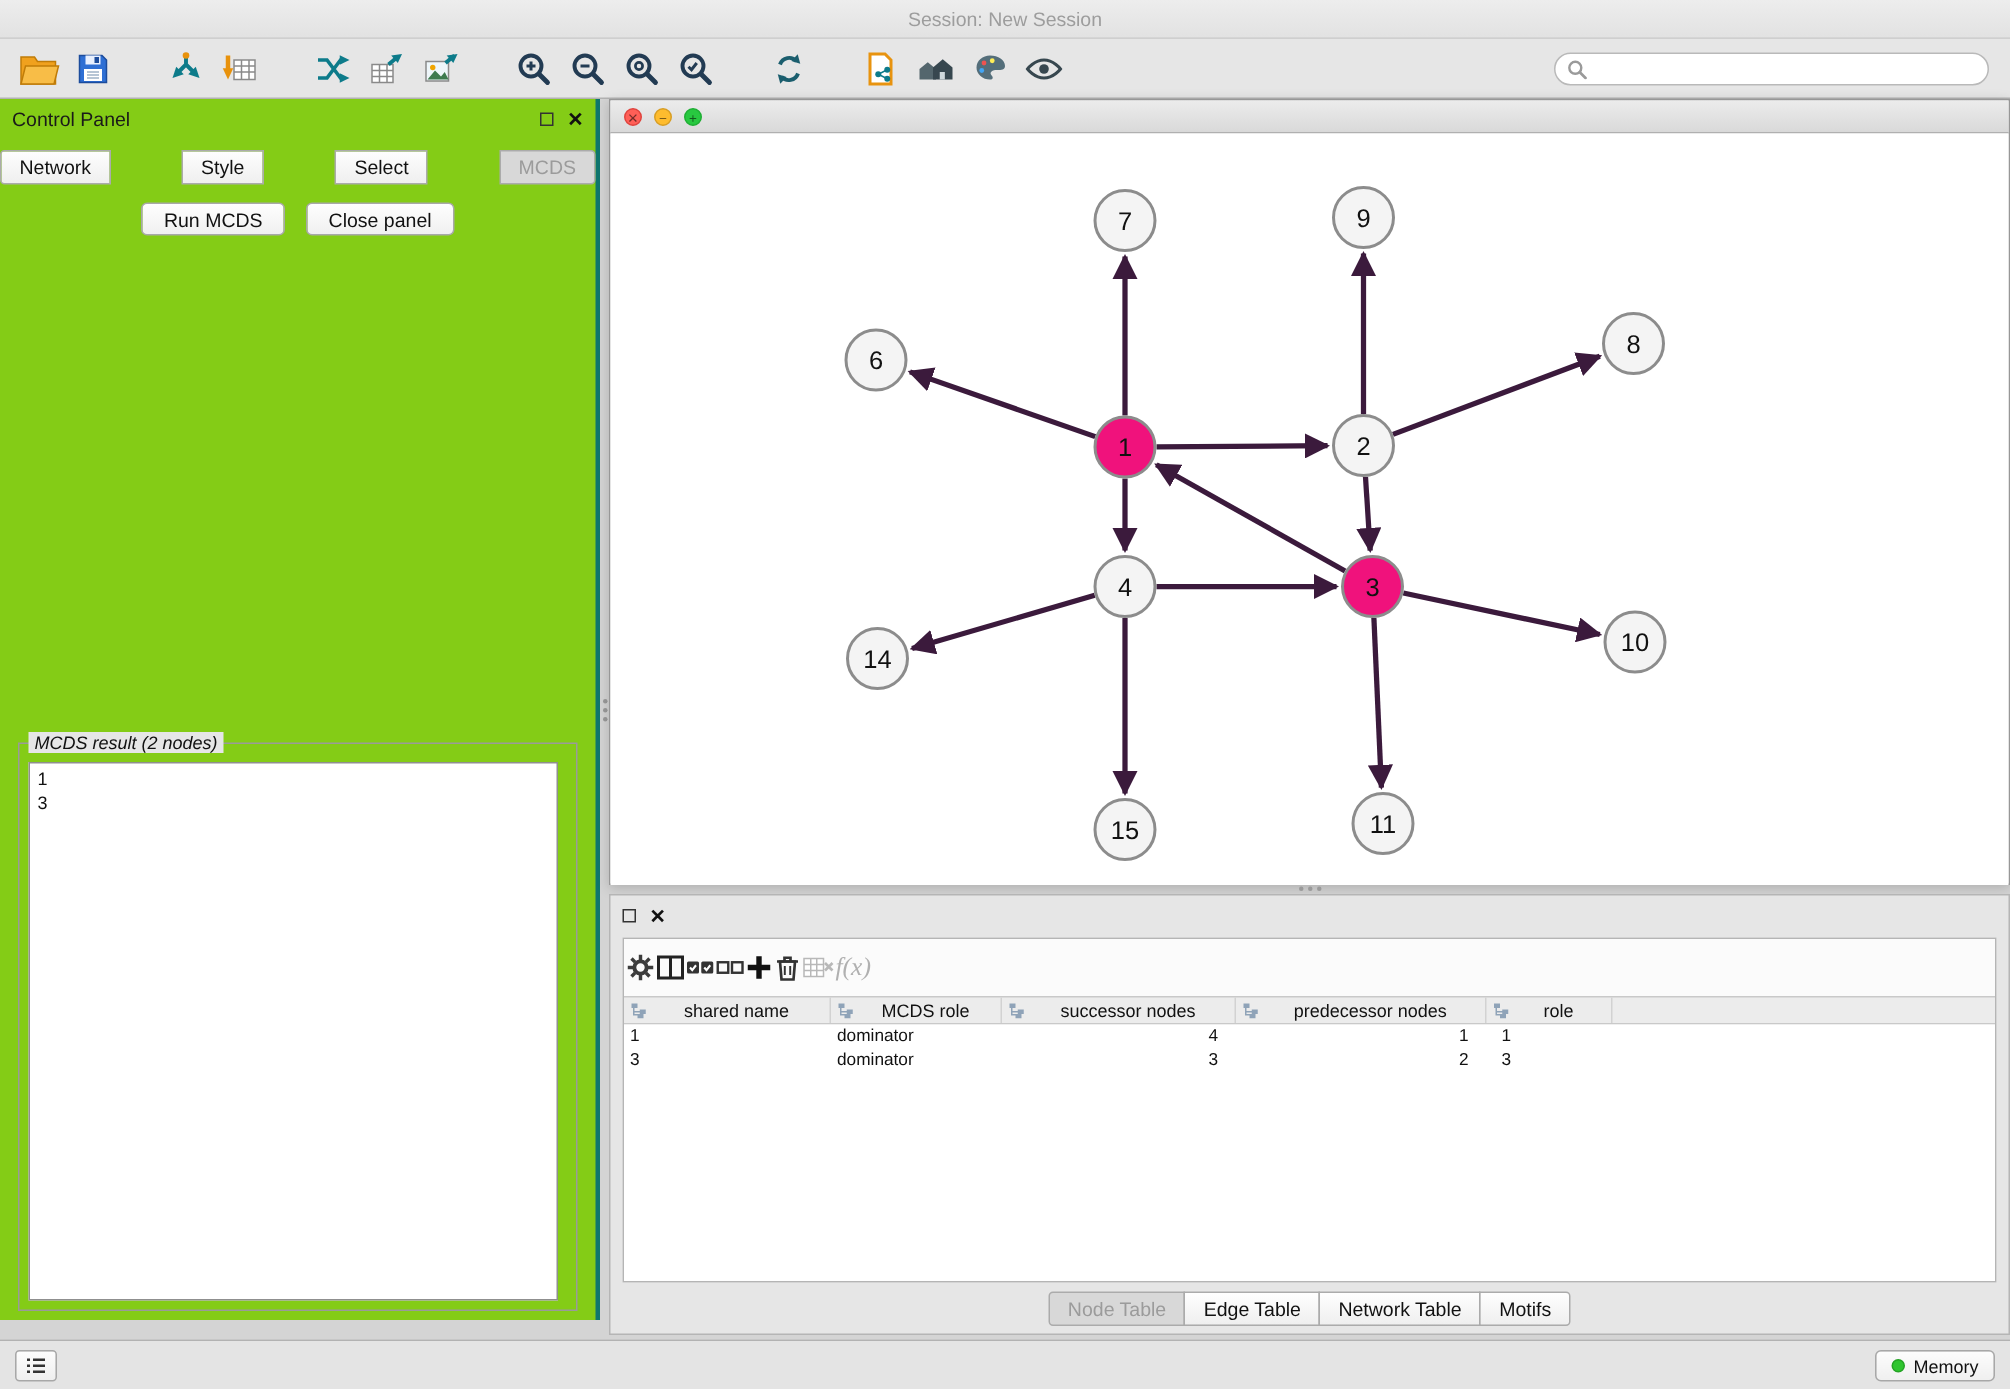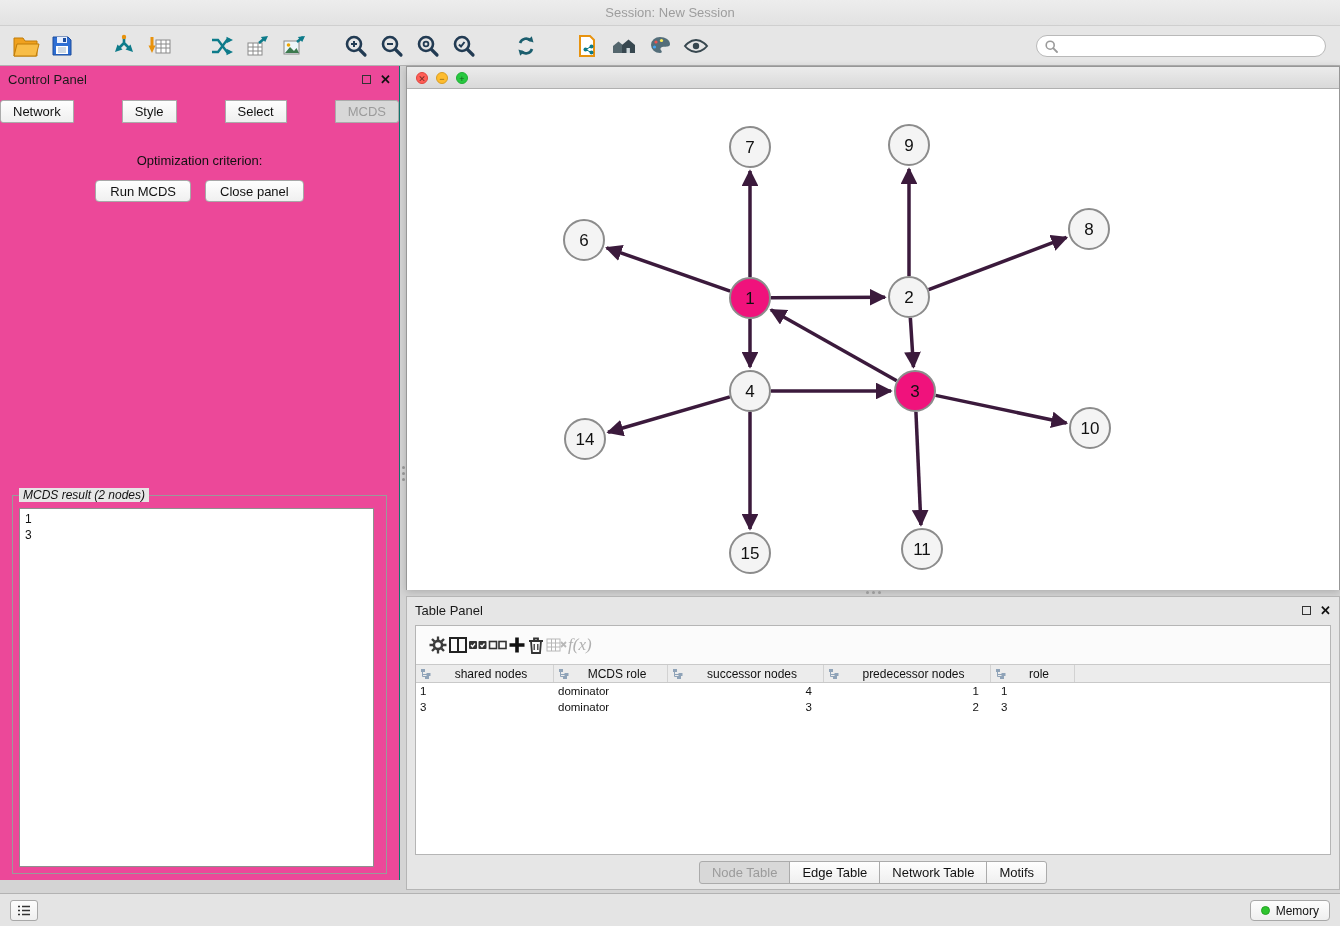--- a/index.html
+++ b/index.html
@@ -15,21 +15,21 @@
   .toolbar { position:absolute; left:0; top:26px; width:1340px; height:40px;
     background:#e6e6e6; border-bottom:1px solid #b2b2b2; display:flex; align-items:center; padding-left:8px; }
   .tb-btn { width:36px; height:34px; display:flex; align-items:center; justify-content:center; flex:0 0 auto; }
   .tb-gap { width:26px; flex:0 0 auto; }
   .search-wrap { position:absolute; right:14px; top:9px; width:290px; height:22px;
     background:#fff; border:1px solid #b9b9b9; border-radius:11px; display:flex; align-items:center; padding:0 8px; }
   .search-wrap input { border:none; outline:none; flex:1; font-size:12px; background:transparent; margin-left:5px; font-family:"Liberation Sans",sans-serif; }
 
   
   .control-panel { position:absolute; left:0; top:66px; width:400px; height:814px;
-    background:#ec4899; border-right:1px solid #0f766e; }
+    background:#84cc16; border-right:3px solid #0f766e; }
   .panel-header { height:26px; display:flex; align-items:center; padding:0 8px; }
   .panel-header .panel-title { font-size:13px; color:#1a1a1a; flex:1; }
   .float-box { width:9px; height:9px; border:1.5px solid #333; margin-right:9px; display:inline-block; }
   .close-x { font-size:13px; font-weight:bold; color:#111; line-height:1; }
   .tabs-row { display:flex; justify-content:space-between; margin-top:8px; }
   .tab { padding:3px 12px; font-size:13px; color:#111; background:linear-gradient(#fefefe,#efefef);
     border:1px solid #ababab; margin-left:-1px; white-space:nowrap; }
   .tab:first-child { margin-left:0; border-radius:3px 0 0 3px; }
   .tab:last-child { border-radius:0 3px 3px 0; }
   .tab.selected { background:#d8d8d8; color:#9b9b9b; }
@@ -58,21 +58,21 @@
   .light.green { background:#28c840; border:1px solid #1faf34; }
   .graph-area { position:absolute; left:0; top:22px; width:932px; height:501px; background:#fff; }
   .edge { stroke:#3b1a3c; stroke-width:3.5; }
   .node { fill:#f4f4f4; stroke:#8c8c8c; stroke-width:2; }
   .node.selected { fill:#f0127c; stroke:#8c8c8c; }
   .node-label { font-size:17px; fill:#111; text-anchor:middle; font-family:"Liberation Sans",sans-serif; }
 
   
   .table-panel { position:absolute; left:406px; top:596px; width:934px; height:294px; background:#e6e6e6; border:1px solid #b5b5b5; }
   .tp-inner { position:absolute; left:8px; right:8px; top:28px; bottom:34px; background:#fff; border:1px solid #b5b5b5; overflow:hidden; }
-  .tp-toolbar { height:38px; display:flex; align-items:center; padding-left:12px; background:#fbfbfb;text-align:center; }
+  .tp-toolbar { height:38px; display:flex; align-items:center; padding-left:1px; background:#fbfbfb;text-align:center; }
   .tp-btn { display:flex; align-items:center; justify-content:center; }
   .fx { font-family:"Liberation Serif",serif; font-style:italic; font-size:17px; color:#b0b0b0; }
   .thead { display:flex; background:#ececec; border-top:1px solid #c9c9c9; border-bottom:1px solid #c9c9c9; height:19px; }
   .th { display:flex; align-items:center; border-right:1px solid #d2d2d2; font-size:12px; color:#111; padding:0 2px; }
   .th-label { flex:1; text-align:center; }
   .col-ic { flex:0 0 auto; margin-left:2px; }
   .tr { display:flex; height:16px; background:#fff; }
   .td { font-size:11.5px; color:#111; line-height:16px; padding:0 4px; overflow:hidden; }
   .tp-tabs { position:absolute; left:0; right:0; bottom:5px; display:flex; justify-content:center; }
 
@@ -239,21 +239,20 @@
     <span class="panel-title">Control Panel</span>
     <span class="float-box"></span>
     <span class="close-x">✕</span>
   </div>
   <div class="tabs-row" id="control-tabs">
       <div class="tab">Network</div>
       <div class="tab">Style</div>
       <div class="tab">Select</div>
       <div class="tab selected">MCDS</div>
     </div>
-  <div class="opt-label">Optimization criterion:</div>
   <div class="btn-row">
     <div class="btn">Run MCDS</div>
     <div class="btn">Close panel</div>
   </div>
   <div class="result-group">
     <span class="result-legend">MCDS result (2 nodes)</span>
     <div class="result-list" id="mcds-result-list">1
 3</div>
   </div>
 </div>
@@ -345,21 +344,20 @@
 </div>
 
 <div class="hsplit-handle">
     <i></i>
     <i></i>
     <i></i>
   </div>
 
 <div class="table-panel">
   <div class="panel-header">
-    <span class="panel-title">Table Panel</span>
     <span class="float-box"></span>
     <span class="close-x">✕</span>
   </div>
   <div class="tp-inner">
     <div class="tp-toolbar">
       <div class="tp-btn">
         <svg width="20" height="20" viewBox="0 0 20 20">
           <path d="M10 1.5v3.5M10 15v3.5M1.5 10H5M15 10h3.5M4 4l2.4 2.4M13.6 13.6L16 16M16 4l-2.4 2.4M6.4 13.6L4 16" stroke="#3c3c3c" stroke-width="2.3"></path>
           <circle cx="10" cy="10" r="4.1" fill="none" stroke="#3c3c3c" stroke-width="2.6"></circle>
         </svg>
@@ -406,21 +404,21 @@
       <div class="tp-btn fx">f(x)</div>
     </div>
     <div class="thead" id="table-head-row">
         <div class="th" style="width: 138px;">
           <svg class="col-ic" width="11" height="11" viewBox="0 0 11 11">
             <path d="M2.5 4v4.5h3M2.5 6.5h5" stroke="#8fa3b8" fill="none"></path>
             <rect x="1" y="1" width="4" height="3" fill="#8fa3b8"></rect>
             <rect x="6.5" y="5" width="4" height="3" fill="#8fa3b8"></rect>
             <rect x="5" y="8" width="4" height="3" fill="#8fa3b8"></rect>
           </svg>
-          <span class="th-label">shared nodes</span>
+          <span class="th-label">shared name</span>
         </div>
         <div class="th" style="width: 114px;">
           <svg class="col-ic" width="11" height="11" viewBox="0 0 11 11">
             <path d="M2.5 4v4.5h3M2.5 6.5h5" stroke="#8fa3b8" fill="none"></path>
             <rect x="1" y="1" width="4" height="3" fill="#8fa3b8"></rect>
             <rect x="6.5" y="5" width="4" height="3" fill="#8fa3b8"></rect>
             <rect x="5" y="8" width="4" height="3" fill="#8fa3b8"></rect>
           </svg>
           <span class="th-label">MCDS role</span>
         </div>

